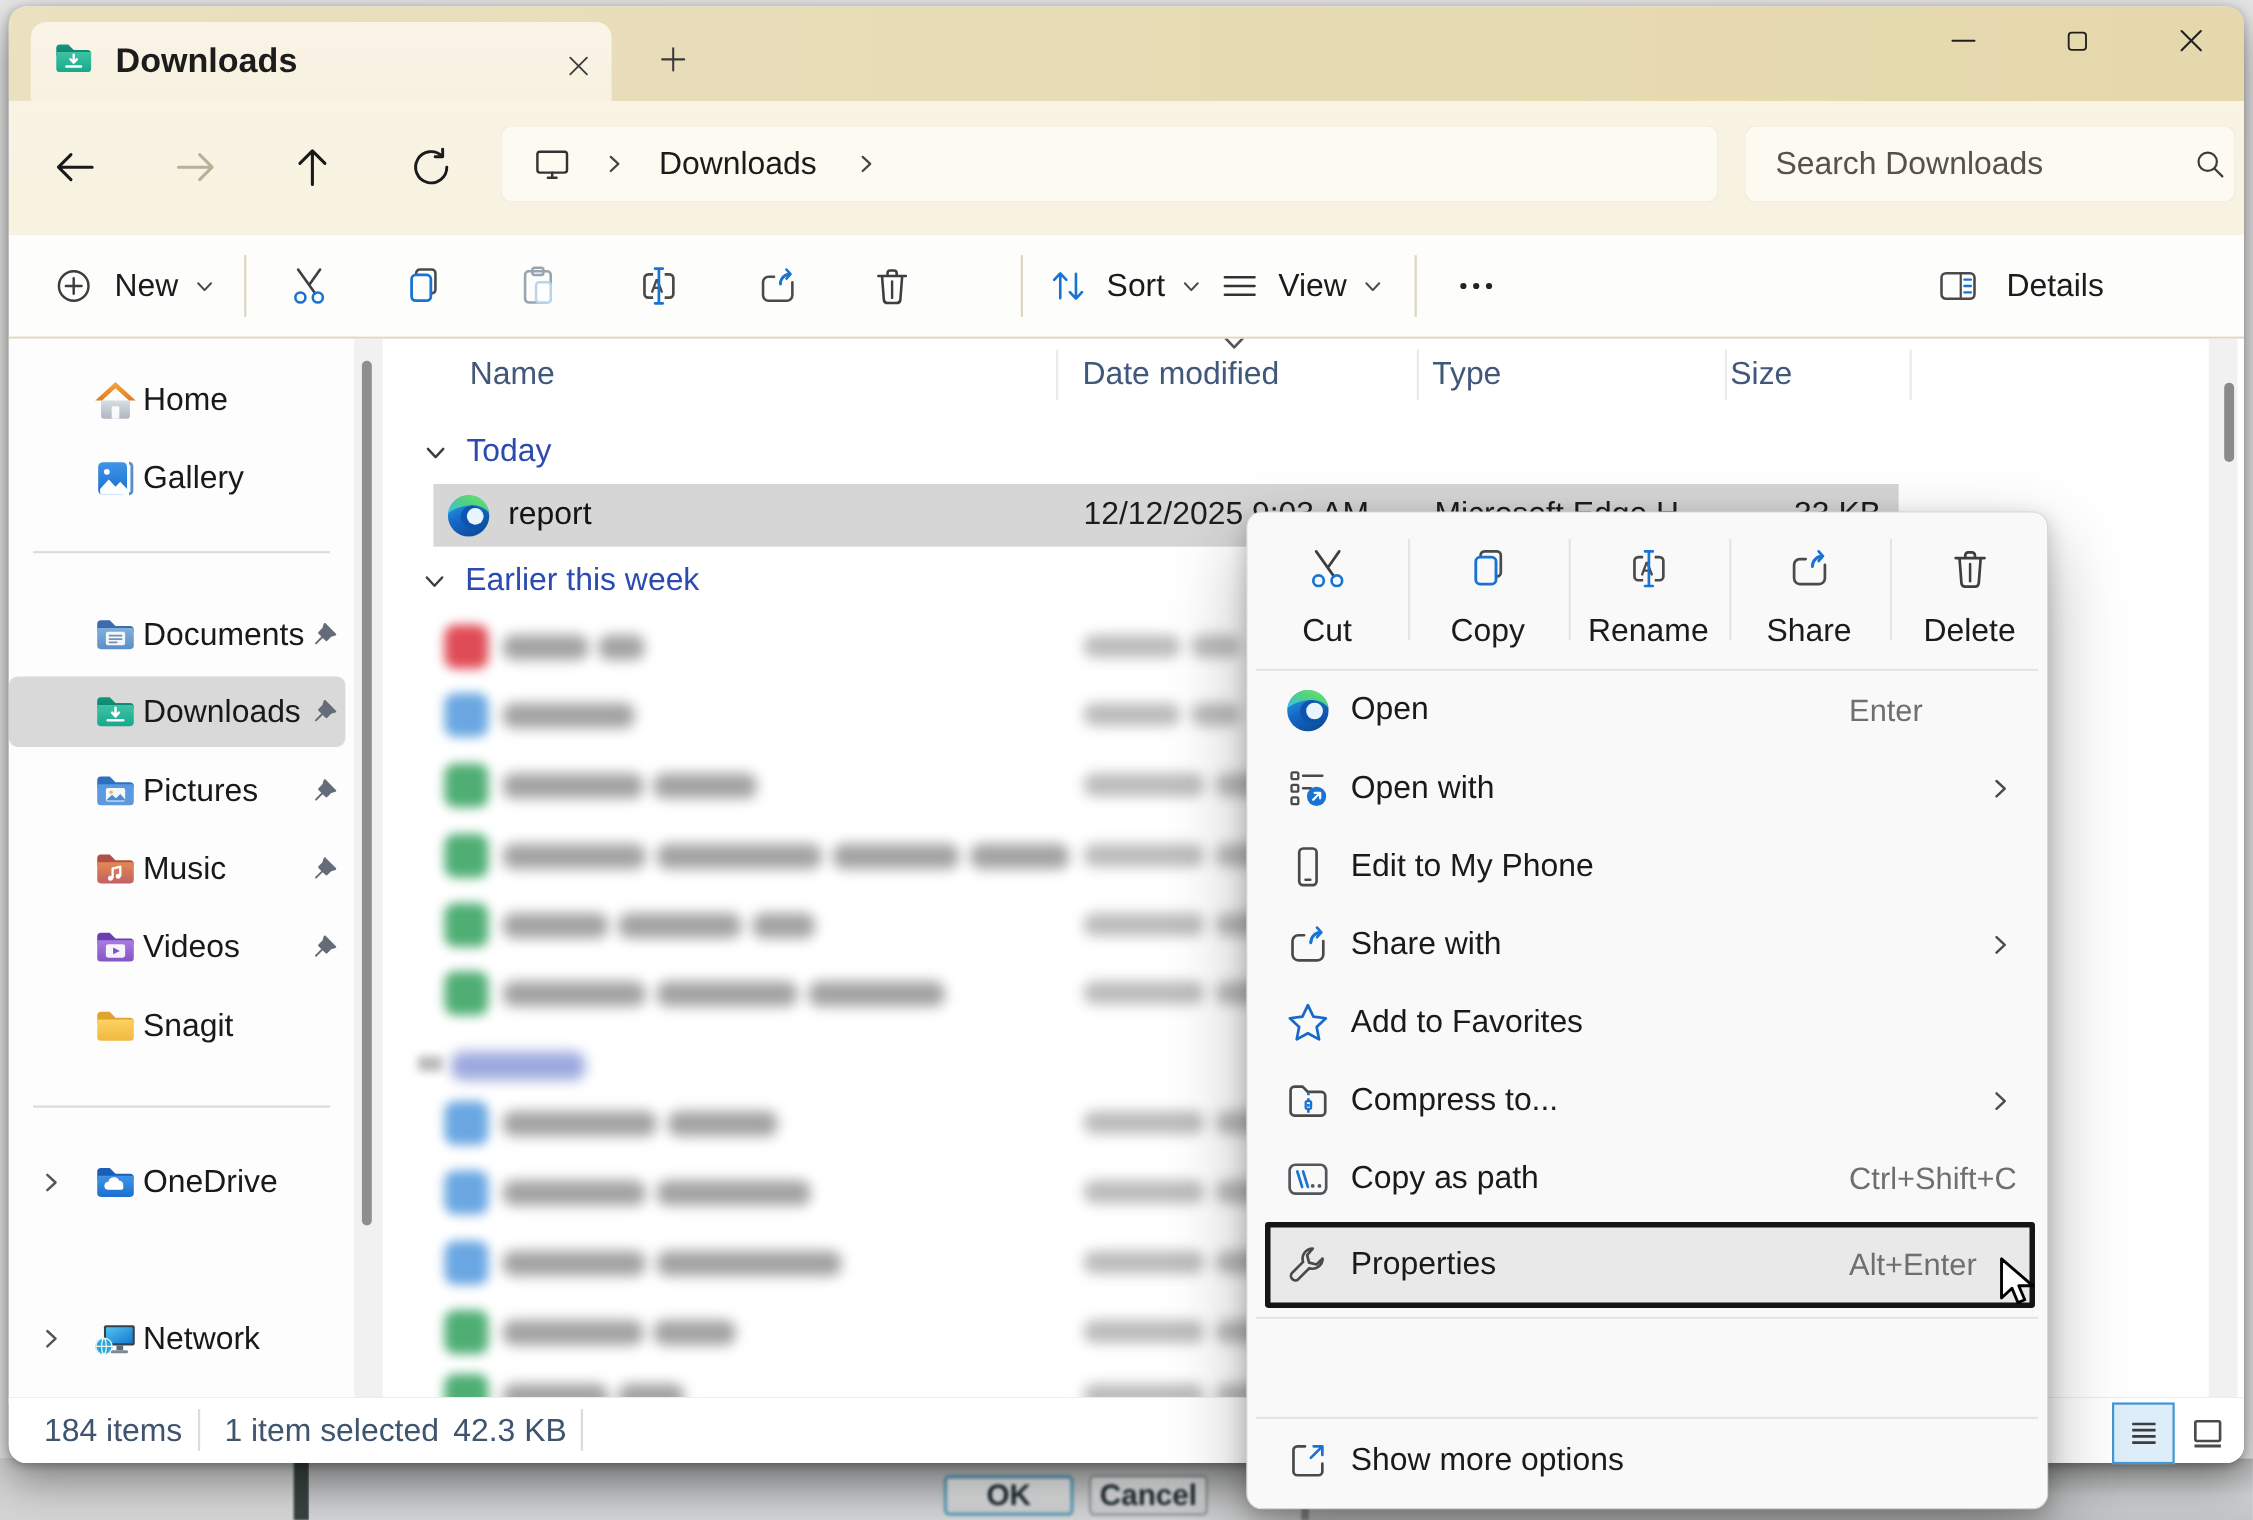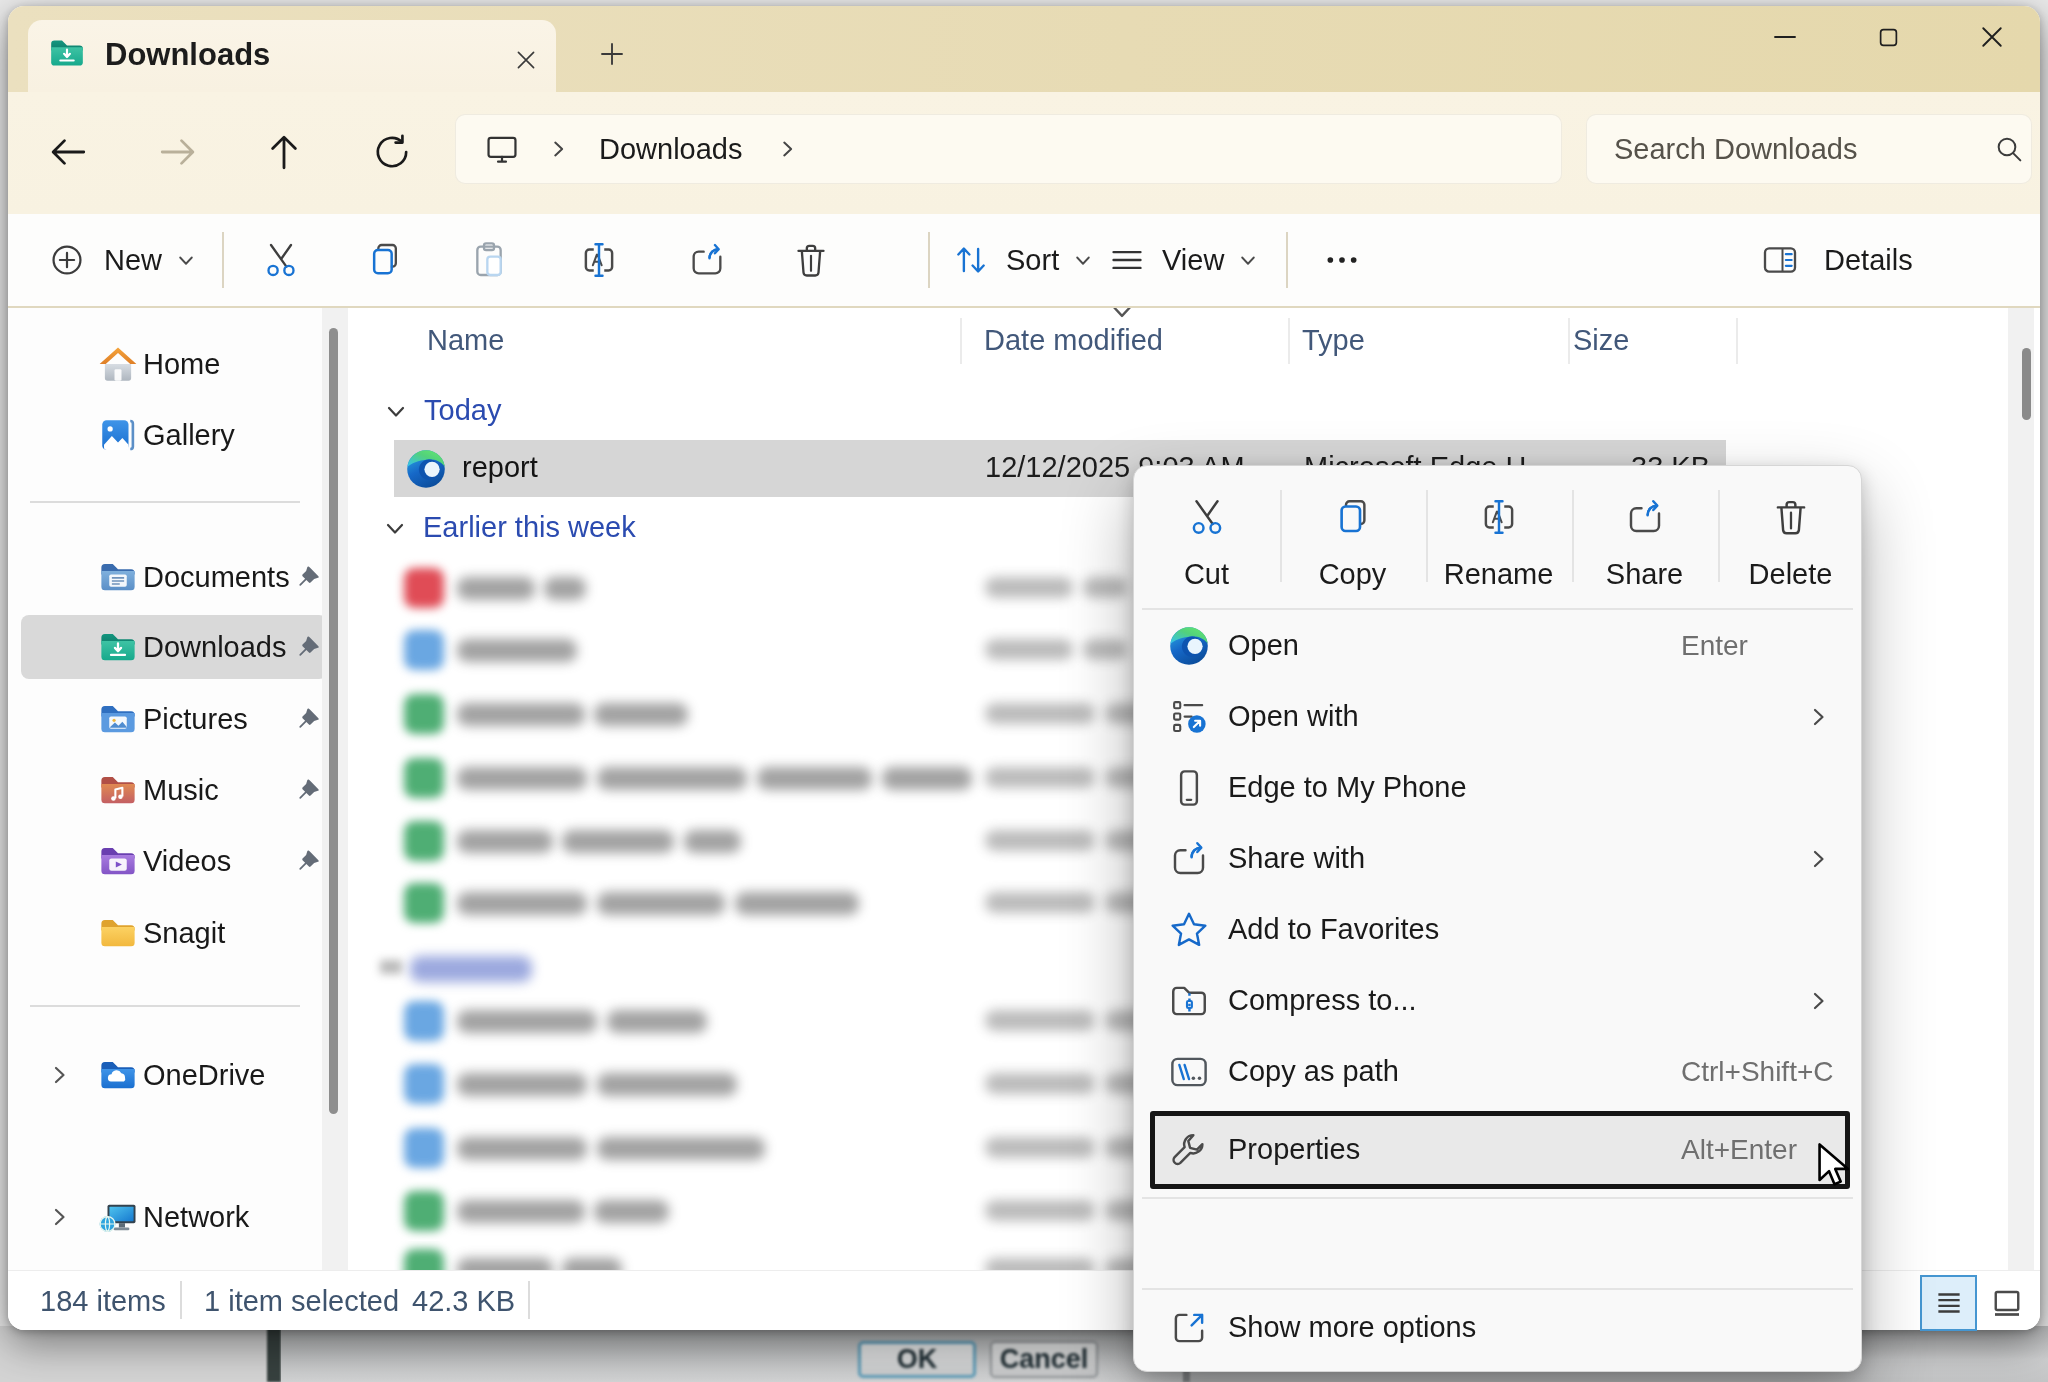--- a/index.html
+++ b/index.html
@@ -48,21 +48,21 @@
   #toolbar{position:absolute;left:0;top:208px;width:2032px;height:94px;background:#fdfdfc;border-bottom:2px solid #e0d8bf;}
   .tb-group{position:absolute;top:0;height:92px;display:flex;align-items:center;}
   .tb-sep{position:absolute;top:18px;width:2px;height:56px;background:#dcd5c2;}
   .tb-icon-btn{width:84px;height:80px;display:flex;align-items:center;justify-content:center;border-radius:8px;}
   .tb-label{font-size:29px;color:#1b1b1b;}
   .tb-chev{margin-left:14px;color:#4a4a4a;}
   
   #content{position:absolute;left:0;top:302px;width:2032px;height:968px;background:#fff;overflow:hidden;}
   
   #sidebar{position:absolute;left:0;top:0;width:322px;height:968px;background:#fdfdfd;}
-  .sb-item{position:absolute;left:13px;width:306px;height:64px;border-radius:8px;display:flex;align-items:center;}
+  .sb-item{position:absolute;left:0;width:306px;height:64px;border-radius:8px;display:flex;align-items:center;}
   .sb-item.sel{background:#d9d9d9;}
   .sb-chev{position:absolute;left:26px;color:#555;}
   .sb-ic{position:absolute;left:76px;}
   .sb-label{position:absolute;left:122px;font-size:29px;color:#191919;}
   .sb-pin{position:absolute;left:274px;color:#646c77;}
   .sb-div{position:absolute;left:22px;width:270px;height:2px;background:#dcdcdc;}
   #sb-scroll{position:absolute;left:314px;top:0;width:26px;height:968px;background:#f1f1f1;}
   #sb-thumb{position:absolute;left:7px;top:20px;width:9px;height:786px;border-radius:5px;background:#8e8e8e;}
   
   #filepane{position:absolute;left:340px;top:0;width:1692px;height:968px;background:#fff;}
@@ -947,21 +947,21 @@
           <use href="#i-chev-right"></use>
         </svg>
       </span>
   </div>
   <div class="cm-item" style="top:286px">
     <span class="i-ic">
         <svg width="42" height="42">
           <use href="#i-phone"></use>
         </svg>
       </span>
-    <span class="i-label">Edge to My Phone</span>
+    <span class="i-label">Edit to My Phone</span>
   </div>
   <div class="cm-item" style="top:357px">
     <span class="i-ic">
         <svg width="42" height="42">
           <use href="#i-share"></use>
         </svg>
       </span>
     <span class="i-label">Share with</span>
     <span class="i-chev">
         <svg width="24" height="24">

